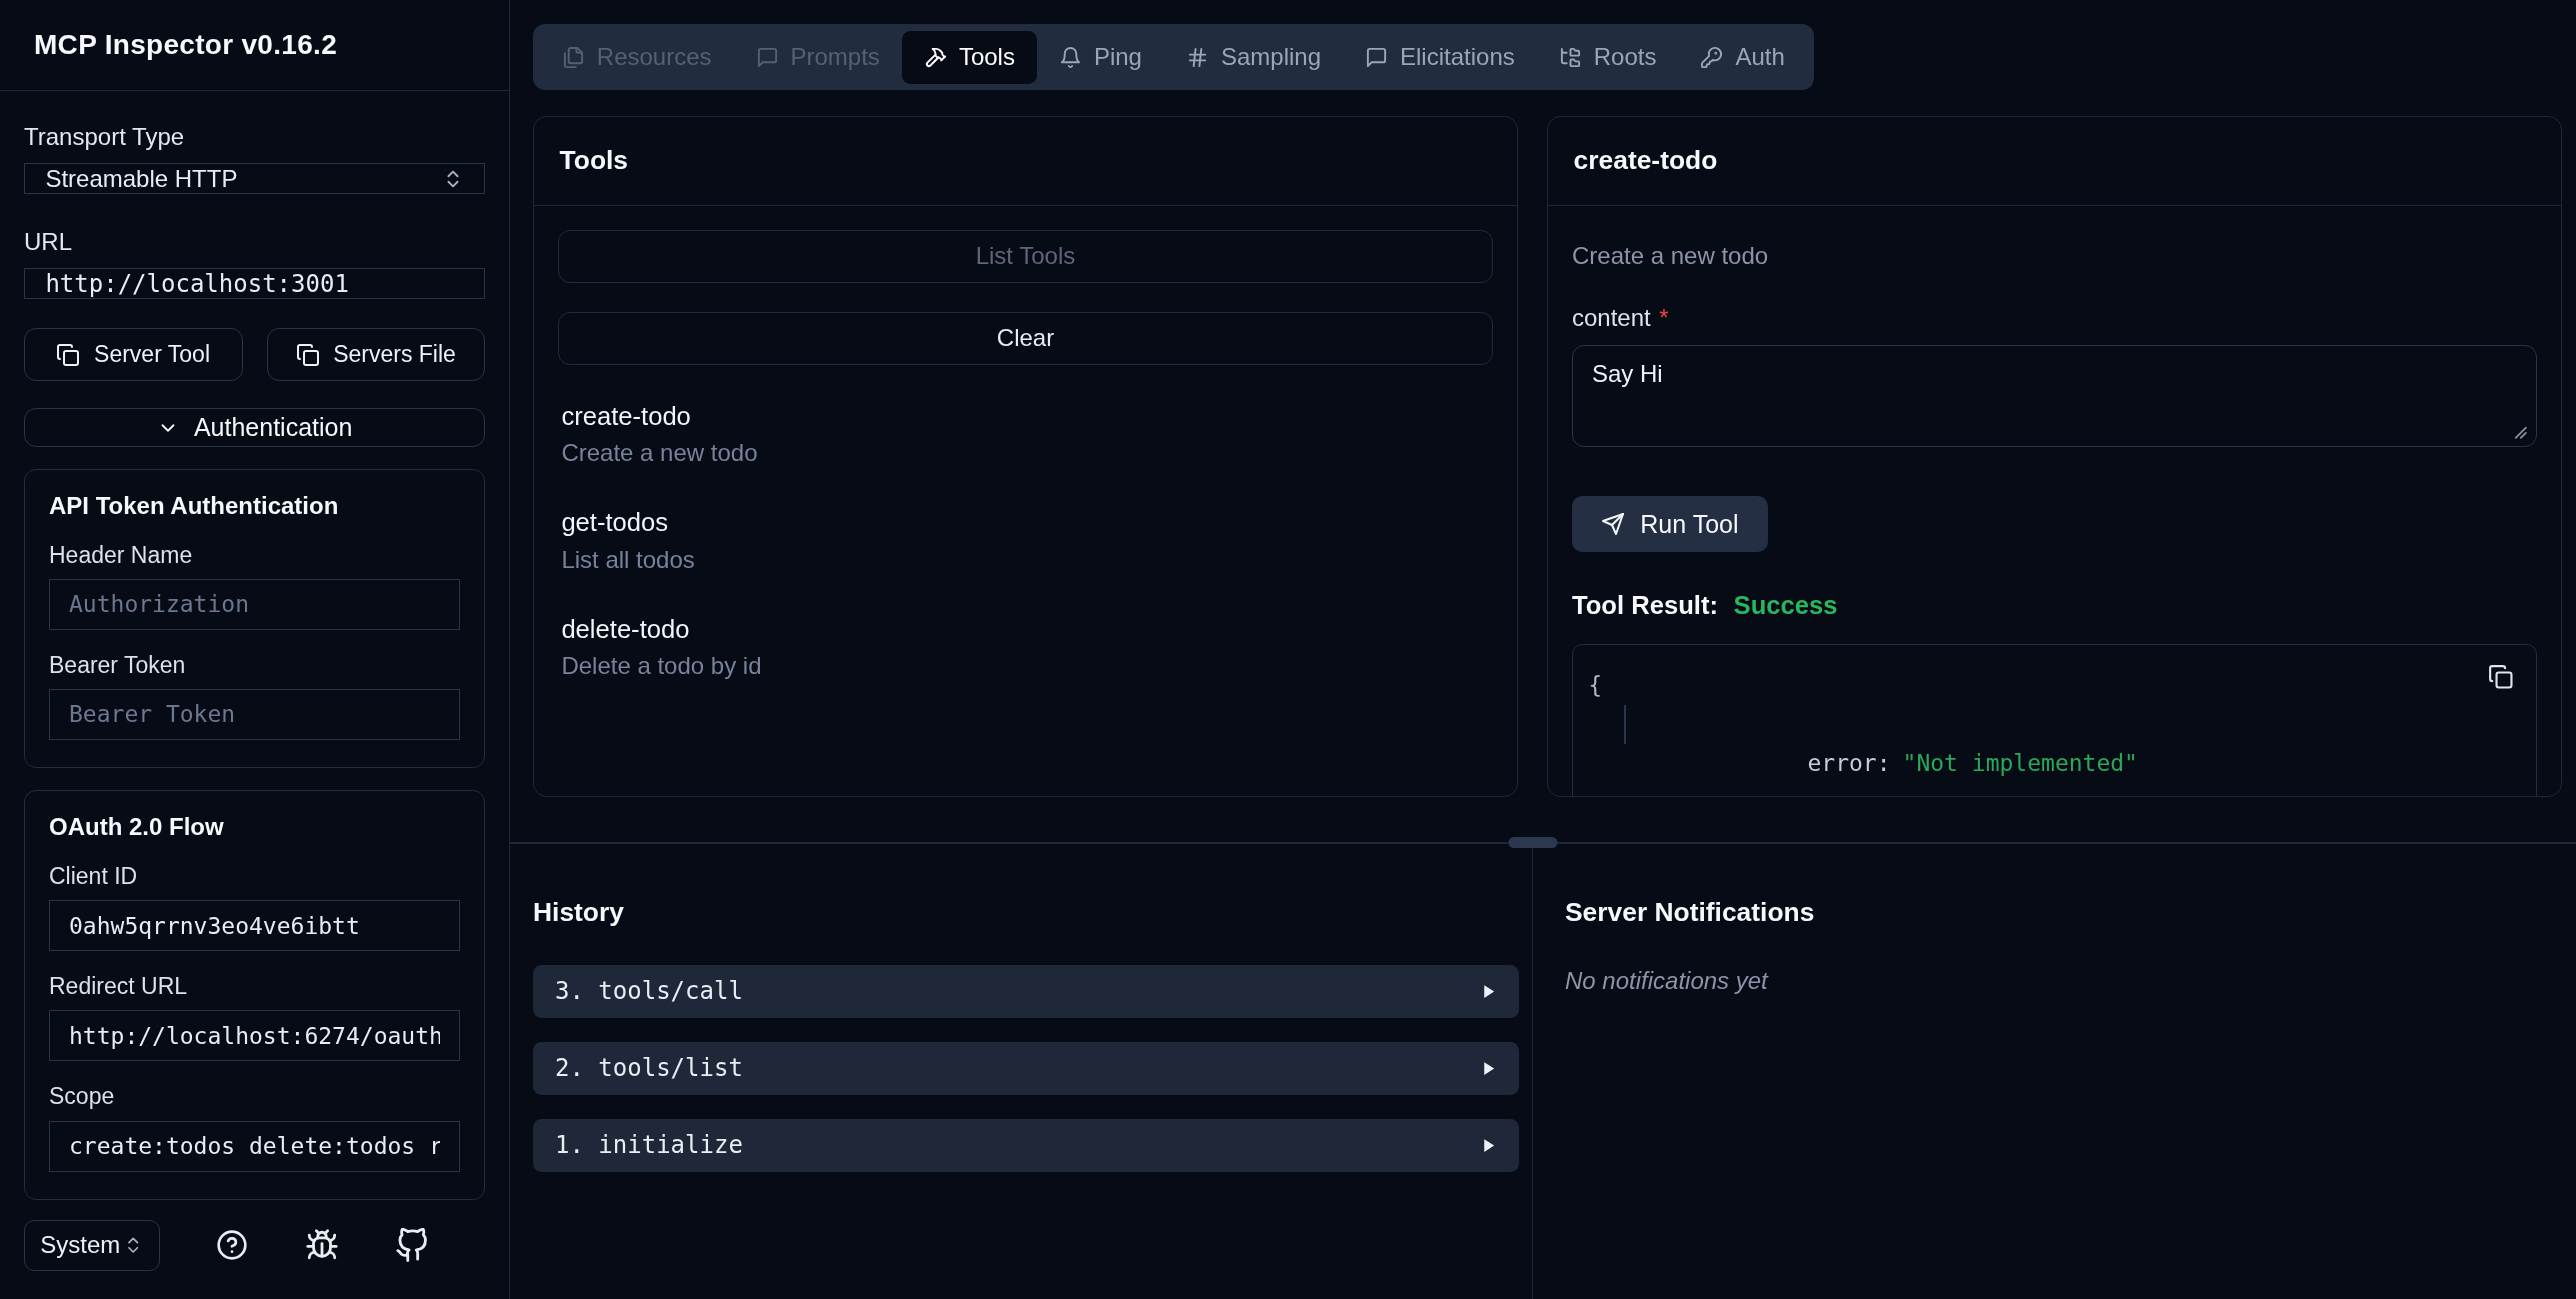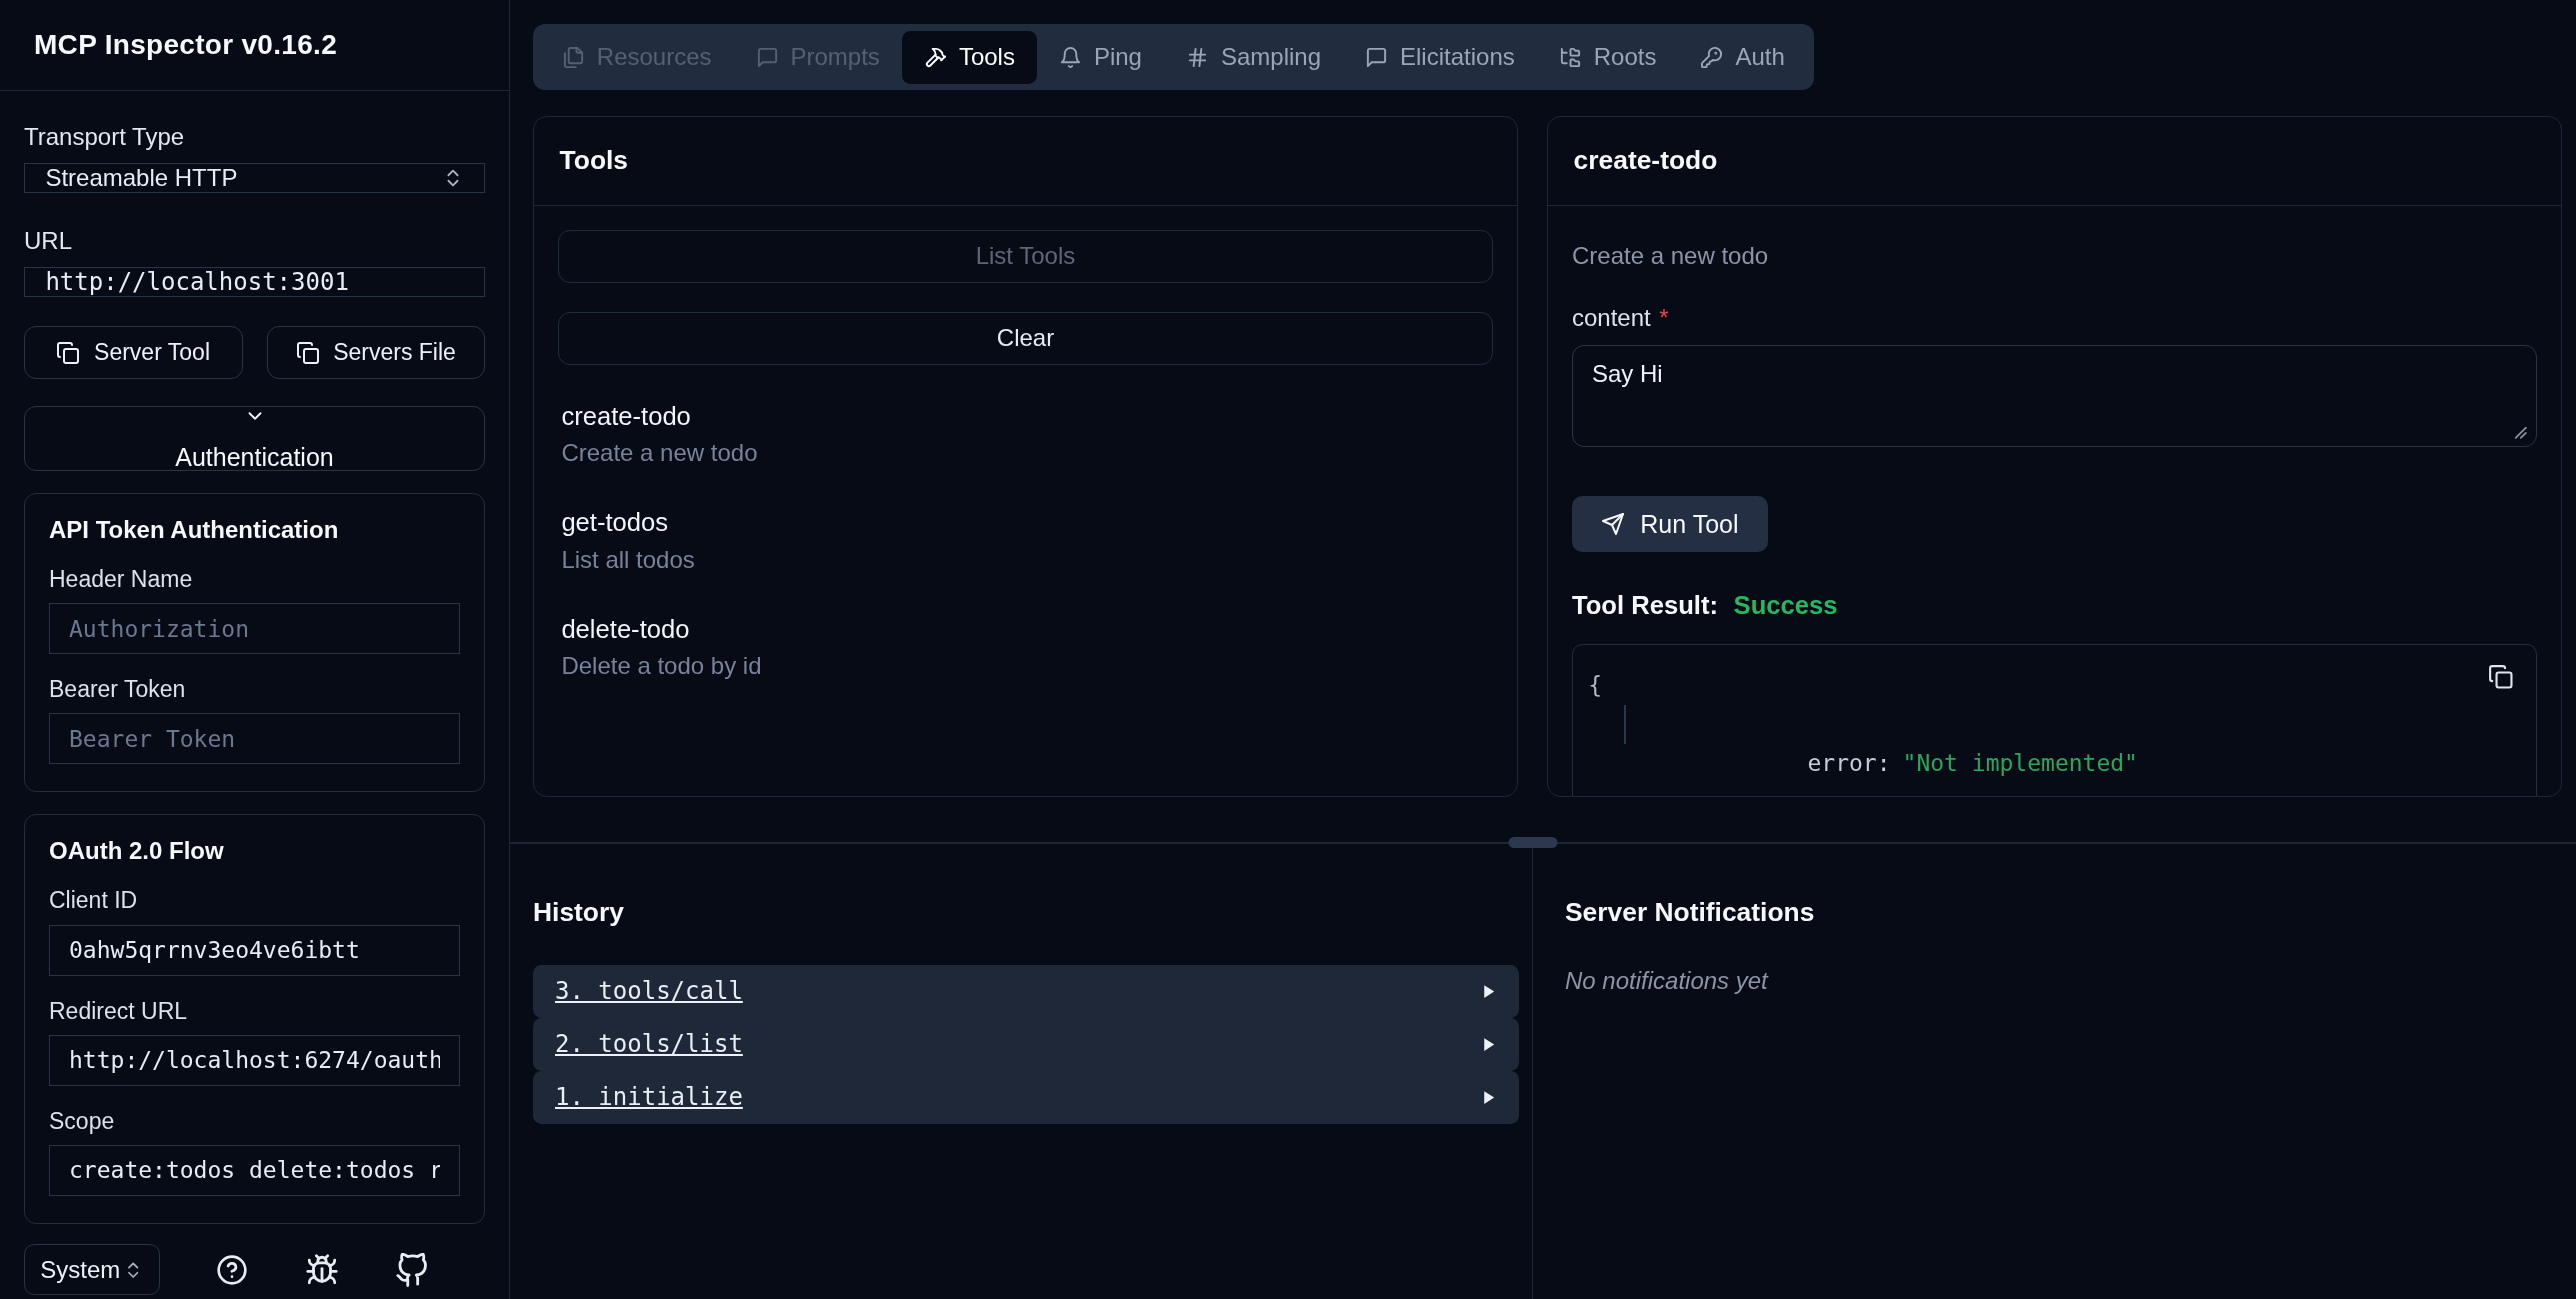--- a/index.html
+++ b/index.html
@@ -52,21 +52,21 @@
   input.text-input::placeholder{color:var(--placeholder);}
   .btn-row{display:flex;gap:24px;margin-top:29px;}
   .ghost-btn{
     flex:1;height:53px;border:1.7px solid var(--input-border);border-radius:12px;background:transparent;
     color:var(--text);font-size:23px;font-weight:500;display:flex;align-items:center;justify-content:center;gap:13.6px;
     font-family:"Liberation Sans", sans-serif;cursor:pointer;
   }
   .collapse-btn{
     margin-top:27px;height:65px;border:1.7px solid var(--input-border);border-radius:12px;background:transparent;
     color:var(--text-strong);font-size:25px;font-weight:500;display:flex;align-items:center;justify-content:center;gap:15.3px;
-    font-family:"Liberation Sans", sans-serif;cursor:pointer;width:100%;flex-direction:column;
+    font-family:"Liberation Sans", sans-serif;cursor:pointer;width:100%;
   }
   .side-card{margin-top:22px;border:1.7px solid var(--border-soft);border-radius:12px;padding:22px 24px 27px;}
   .side-card .card-title{font-size:24px;font-weight:700;color:var(--text-strong);}
   .side-card .field-label{font-size:23px;margin-top:22px;color:#dbe2ec;}
   .side-card .text-input{height:51px;font-size:23px;margin-top:10.2px;padding:0 19px;}
   .sidebar-footer{margin-top:auto;padding-top:20.4px;display:flex;align-items:center;padding-bottom:5.1px;}
   .theme-select{width:136px;height:51px;margin-top:0;font-size:24px;padding:0 15.3px;border-radius:10.2px;color:var(--text);font-family:"Liberation Sans", sans-serif;}
   .footer-icons{flex:1;display:flex;justify-content:space-evenly;align-items:center;}
   .icon-btn{background:none;border:none;color:#e8edf2;cursor:pointer;padding:0;}
 
@@ -126,21 +126,21 @@
   .json-string{color:var(--green-str);margin-left:12px;}
   .indent-guide{position:absolute;left:51px;top:60px;height:39px;width:1.7px;background:#2a3550;}
   .copy-btn{position:absolute;top:19px;right:22px;background:none;border:none;color:#dfe5ee;cursor:pointer;padding:0;}
 
   .split-divider{margin-top:45px;height:1.7px;background:var(--border);position:relative;flex:none;}
   .split-grip{position:absolute;left:1023px;top:-5.1px;transform:translateX(-50%);width:49px;height:11px;border-radius:6px;background:var(--grip);cursor:row-resize;}
 
   .bottom-row{flex:1;display:flex;min-height:0;}
   .history-pane{width:1023px;flex:none;border-right:1.7px solid var(--border);padding:53px 13px 0 23px;}
   .pane-title{font-size:26.4px;font-weight:700;color:var(--text-strong);}
-  .history-list{margin-top:37px;display:flex;flex-direction:column;text-decoration:underline;}
+  .history-list{margin-top:37px;display:flex;flex-direction:column;gap:24px;}
   .history-row{
     background:var(--row-bg);border-radius:8.5px;height:53px;display:flex;align-items:center;justify-content:space-between;
     padding:0 22px;font-size:24px;color:#e9edf4;cursor:pointer;border:none;width:100%;text-align:left;
   }
   .notif-pane{flex:1;padding:53px 0 0 32px;}
   .notif-empty{margin-top:39px;font-size:24px;font-style:italic;color:var(--text-muted);}
 </style>
 </head>
 <body>
 

